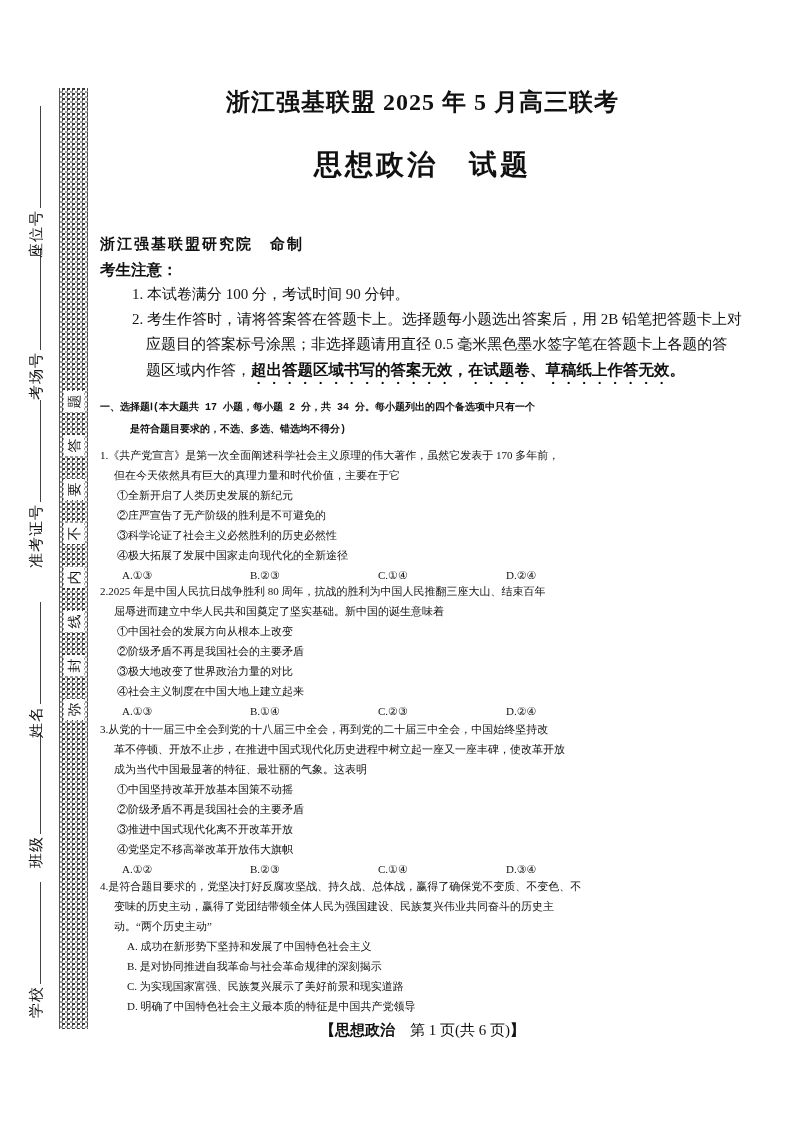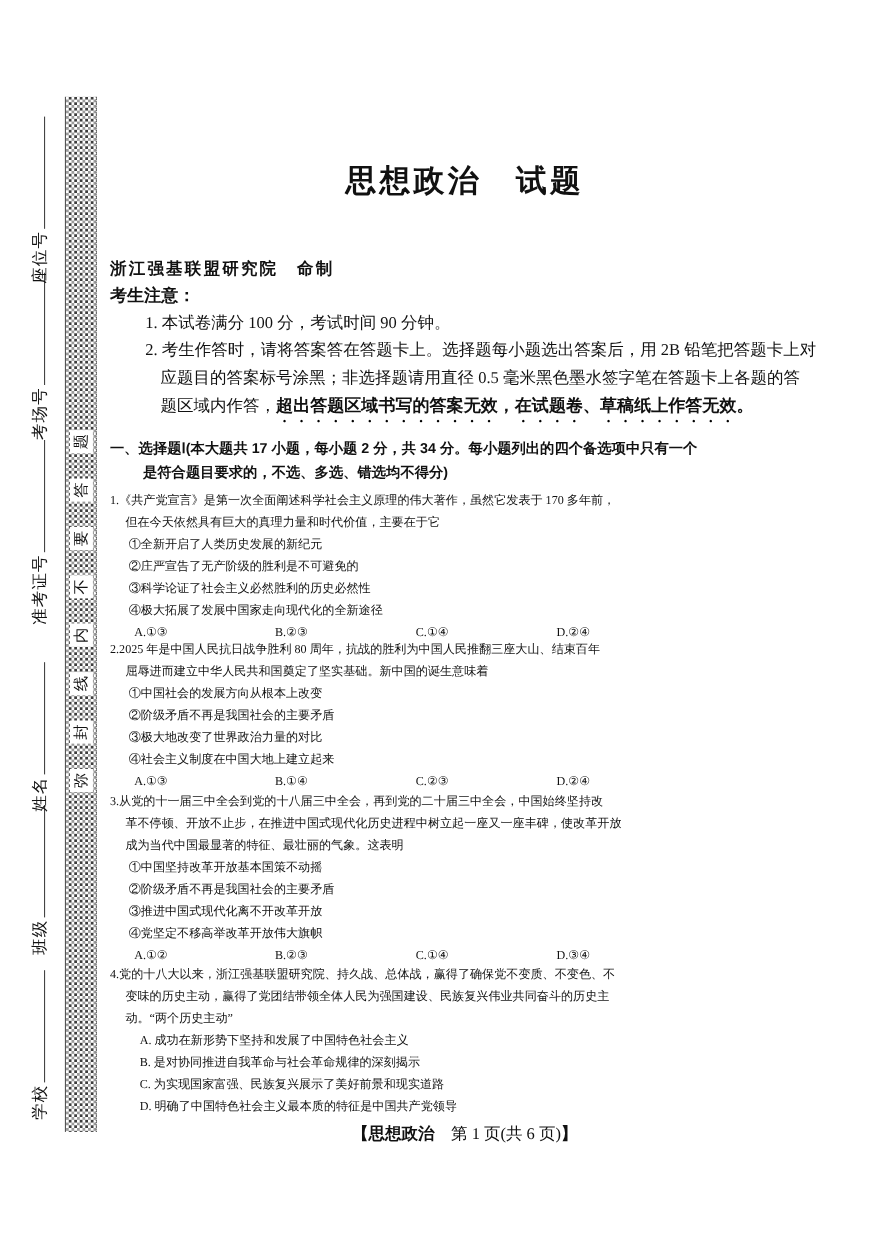--- a/index.html
+++ b/index.html
@@ -36,21 +36,21 @@
   .nt1{top:282px;padding-left:32px;}
   .nt2{top:307px;padding-left:32px;}
   .nt3{top:332px;padding-left:46px;}
   .nt4{top:357px;padding-left:46px;}
   .bd{font-family:"Liberation Sans","DejaVu Sans",sans-serif;font-weight:bold;font-size:15.5px;
       -webkit-text-emphasis:filled dot #000;text-emphasis:filled dot #000;
       -webkit-text-emphasis-position:under right;text-emphasis-position:under right;text-align:right;}
 
   
   .hd{position:absolute;left:100px;width:660px;white-space:nowrap;line-height:22px;
-      font-family:Liberation Sans, sans-serif;font-weight:bold;font-size:13px;}
+      font-family:Liberation Mono, monospace;font-weight:bold;font-size:10px;}
   .hd1{top:397px;}
   .hd2{top:419px;padding-left:30px;}
 
   
   .q{position:absolute;left:100px;width:660px;font-size:11px;}
   .q1{top:445px}.q2{top:581px}.q3{top:719px}.q4{top:876px}
   .q .ln{height:20px;line-height:20px;white-space:nowrap;}
   .q .wrap{padding-left:14px;}
   .q .item{padding-left:17px;}
   .q .opt{padding-left:27px;}
@@ -81,20 +81,21 @@
       <span class="bchar">封</span>
       <span class="bchar">线</span>
       <span class="bchar">内</span>
       <span class="bchar">不</span>
       <span class="bchar">要</span>
       <span class="bchar">答</span>
       <span class="bchar">题</span>
     </div>
   </div>
 
+  <div class="ct title1">浙江强基联盟 2025 年 5 月高三联考</div>
   <div class="ct title2">思想政治　试题</div>
   <div class="ct issuer">浙江强基联盟研究院　命制</div>
 
   <div class="nt nt0">考生注意：</div>
   <div class="nt nt1">1. 本试卷满分 100 分，考试时间 90 分钟。</div>
   <div class="nt nt2">2. 考生作答时，请将答案答在答题卡上。选择题每小题选出答案后，用 2B 铅笔把答题卡上对</div>
   <div class="nt nt3">应题目的答案标号涂黑；非选择题请用直径 0.5 毫米黑色墨水签字笔在答题卡上各题的答</div>
   <div class="nt nt4"><span>题区域内作答，</span><span class="bd">超出答题区域书写的答案无效，在试题卷、草稿纸上作答无效。</span></div>
 
   <div class="hd hd1">一、选择题Ⅰ(本大题共 17 小题，每小题 2 分，共 34 分。每小题列出的四个备选项中只有一个</div>
@@ -140,21 +141,21 @@
     <div class="ln item">④党坚定不移高举改革开放伟大旗帜</div>
     <div class="ln ch">
       <span>A.①②</span>
       <span>B.②③</span>
       <span>C.①④</span>
       <span>D.③④</span>
     </div>
   </div>
 
   <div class="q q4">
-    <div class="ln"><span>4.</span><span>党的十八大以来，浙江强基联盟研究院、持久战、总体战，赢得了确保党不变质、不变色、不</span></div>
+    <div class="ln"><span>4.</span><span>是符合题目要求的，党坚决打好反腐攻坚战、持久战、总体战，赢得了确保党不变质、不变色、不</span></div>
     <div class="ln wrap">变味的历史主动，赢得了党团结带领全体人民为强国建设、民族复兴伟业共同奋斗的历史主</div>
     <div class="ln wrap">动。“两个历史主动”</div>
     <div class="ln opt">A. 成功在新形势下坚持和发展了中国特色社会主义</div>
     <div class="ln opt">B. 是对协同推进自我革命与社会革命规律的深刻揭示</div>
     <div class="ln opt">C. 为实现国家富强、民族复兴展示了美好前景和现实道路</div>
     <div class="ln opt">D. 明确了中国特色社会主义最本质的特征是中国共产党领导</div>
   </div>
 
   <div class="footer">
     <span class="fb">【思想政治</span><span>　第 1 页(共 6 页)</span><span class="fb">】</span>

